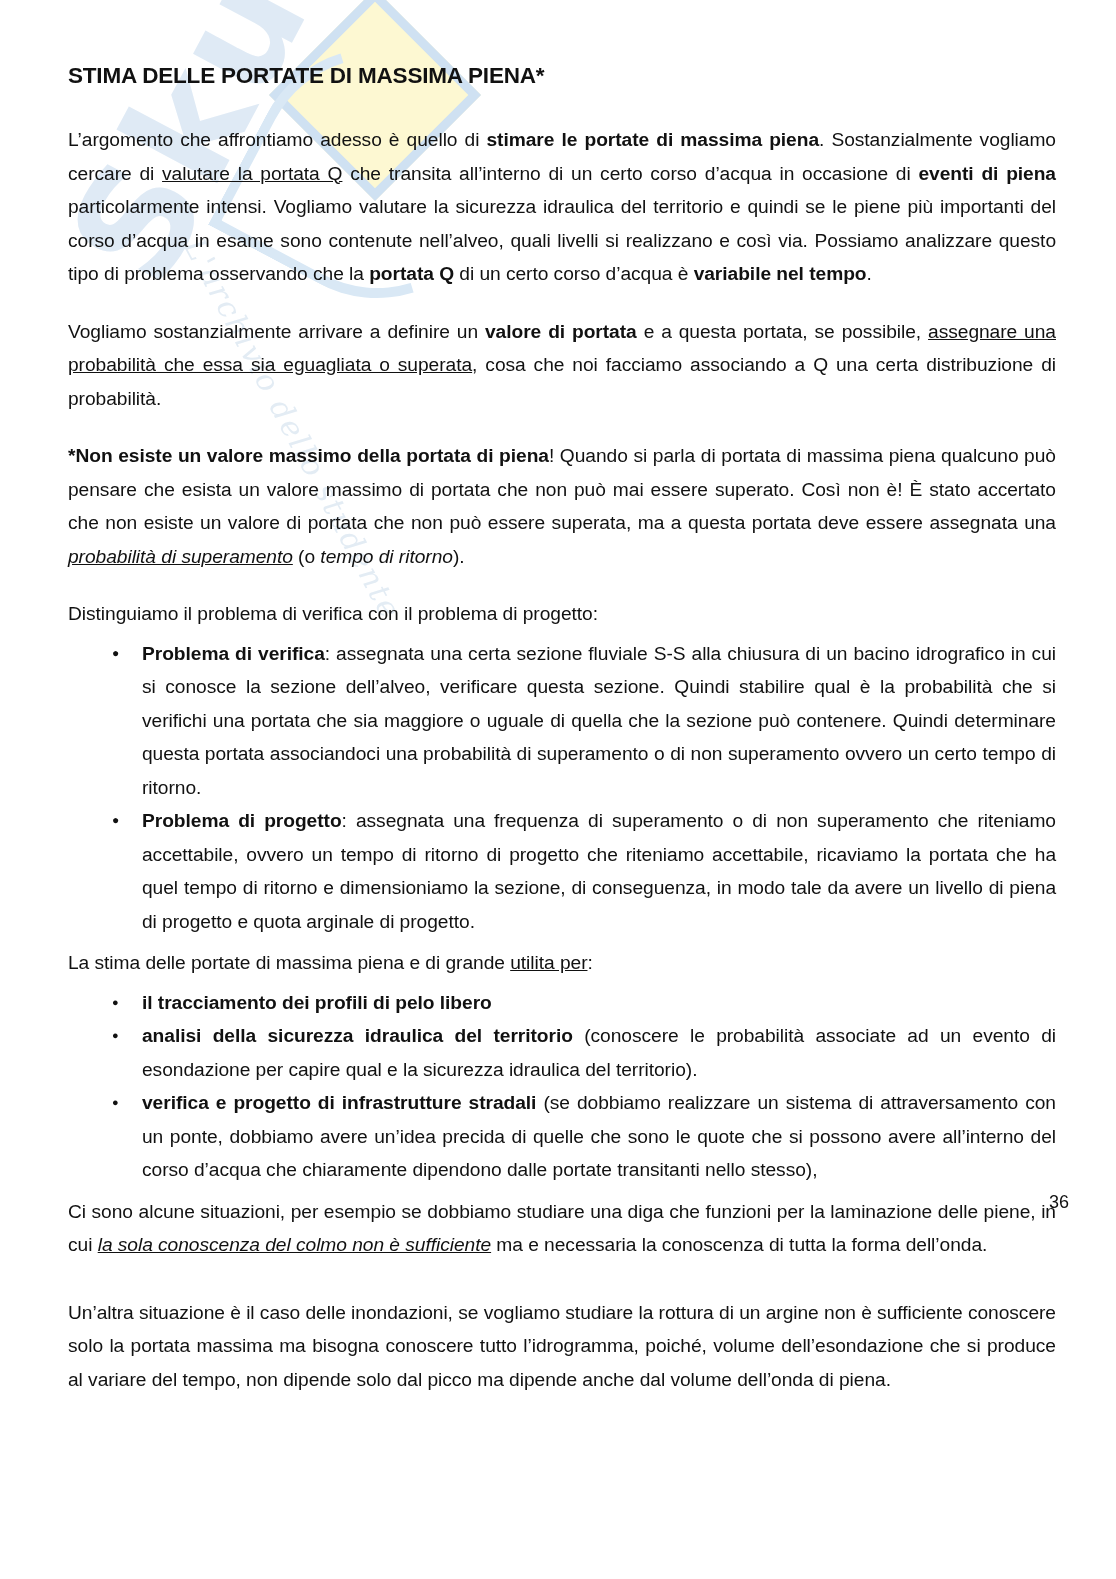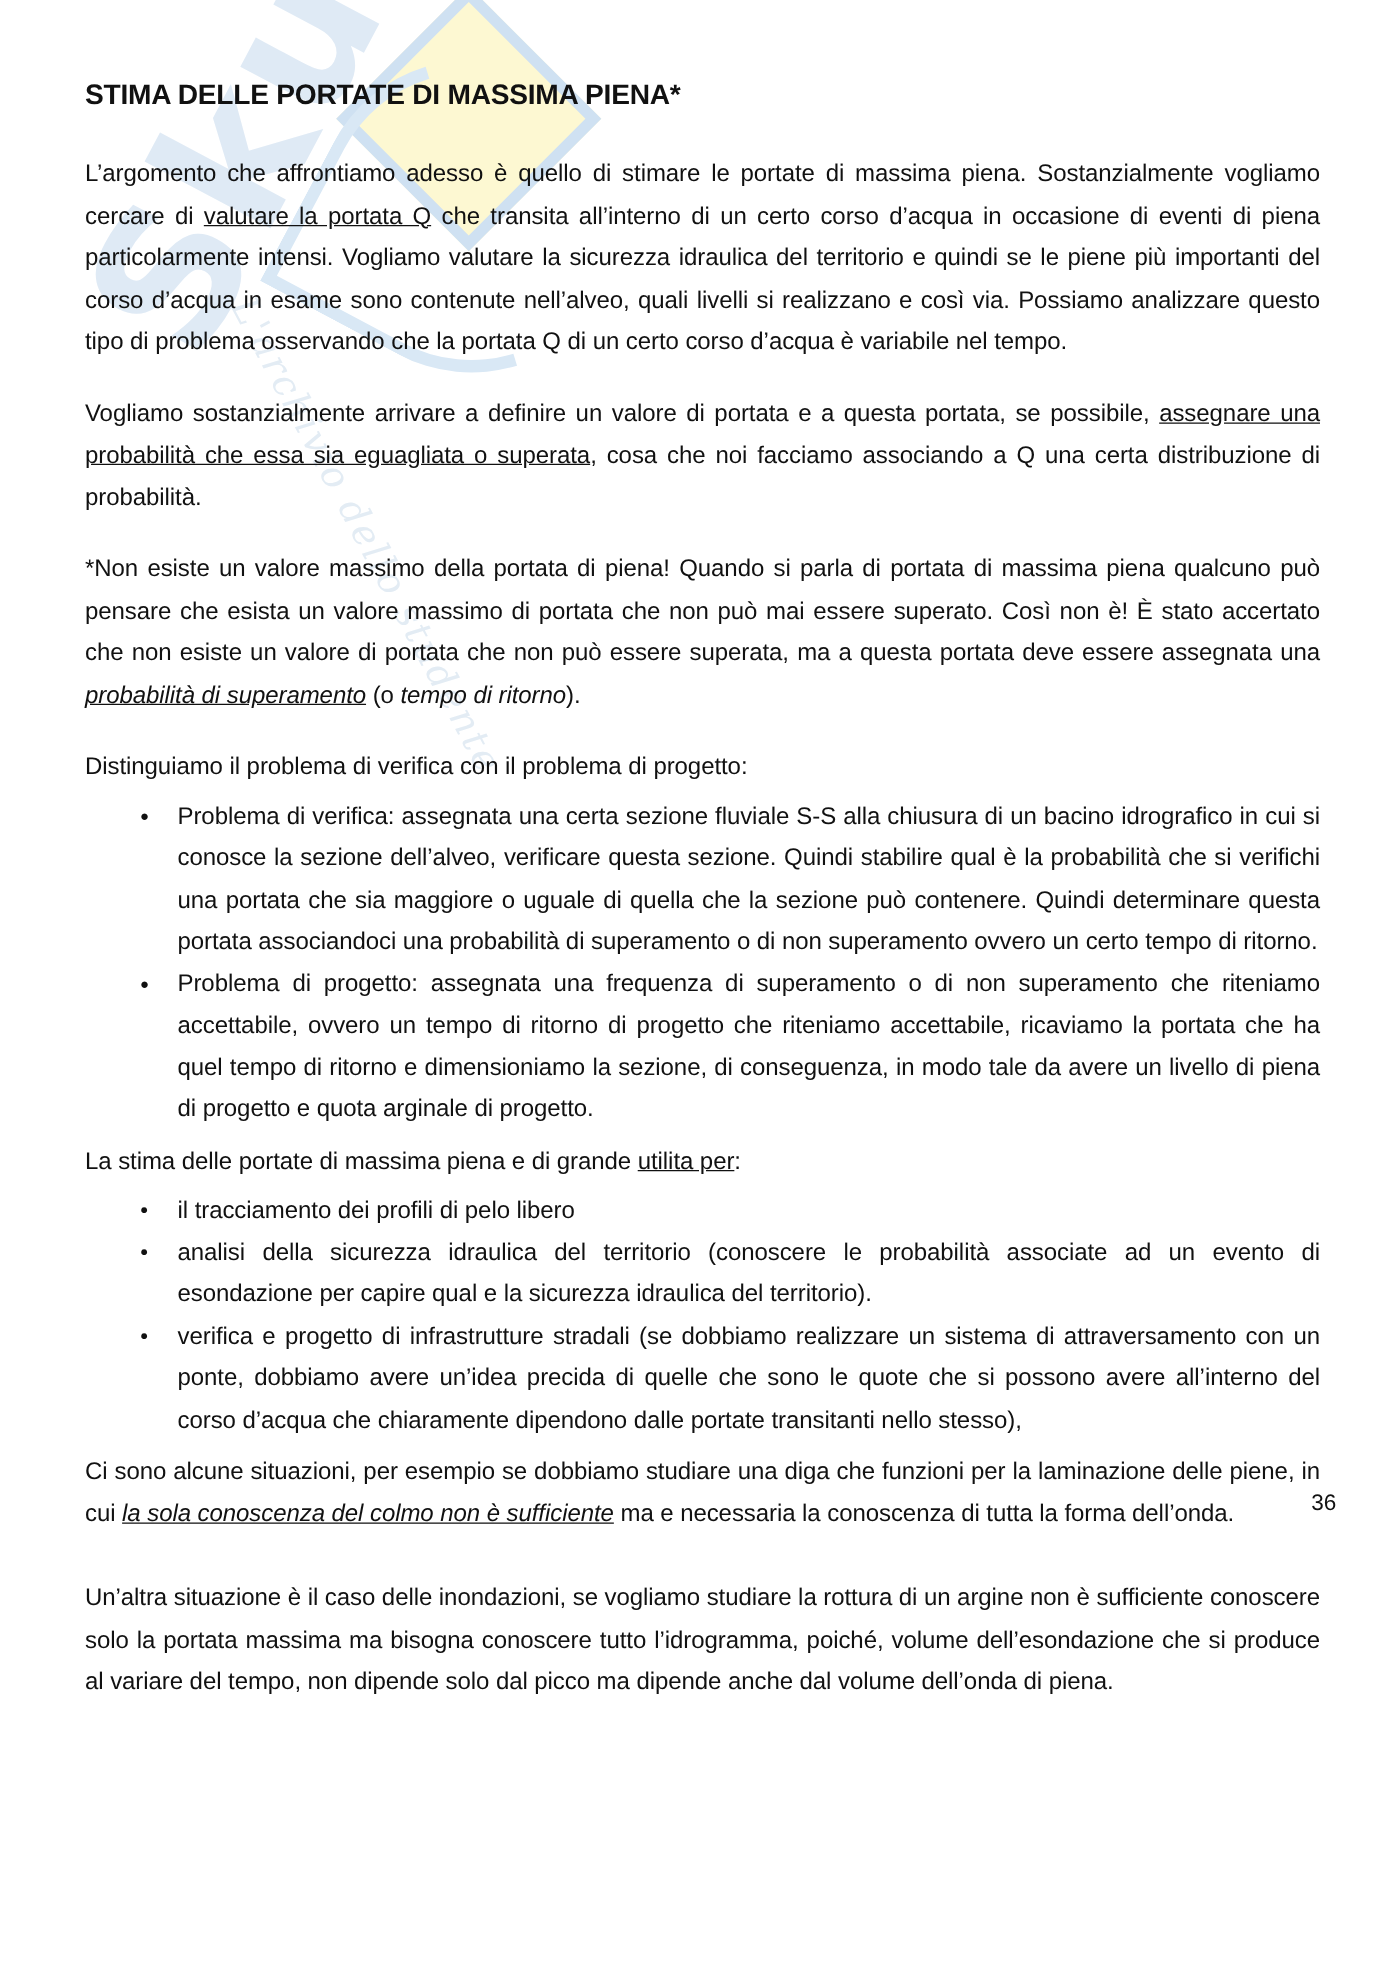--- a/index.html
+++ b/index.html
@@ -134,21 +134,21 @@
     position: absolute;
     left: -30px;
     top: 0;
     font-size: 12px;
     line-height: 33.5px;
     color: #111111;
   }
   ul.doc-list.list-b { padding-left: 74px; }
   ul.doc-list.list-b li::before { font-size: 11px; }
 
-  b, strong { font-weight: normal; }
+  b, strong { font-weight: bold; }
   .u { text-decoration: underline; }
   .i { font-style: italic; }
   .iu { font-style: italic; text-decoration: underline; }
 
   #page-number {
     position: absolute;
     right: 47px;
     bottom: 82px;
     font-size: 18px;
     color: #111111;

